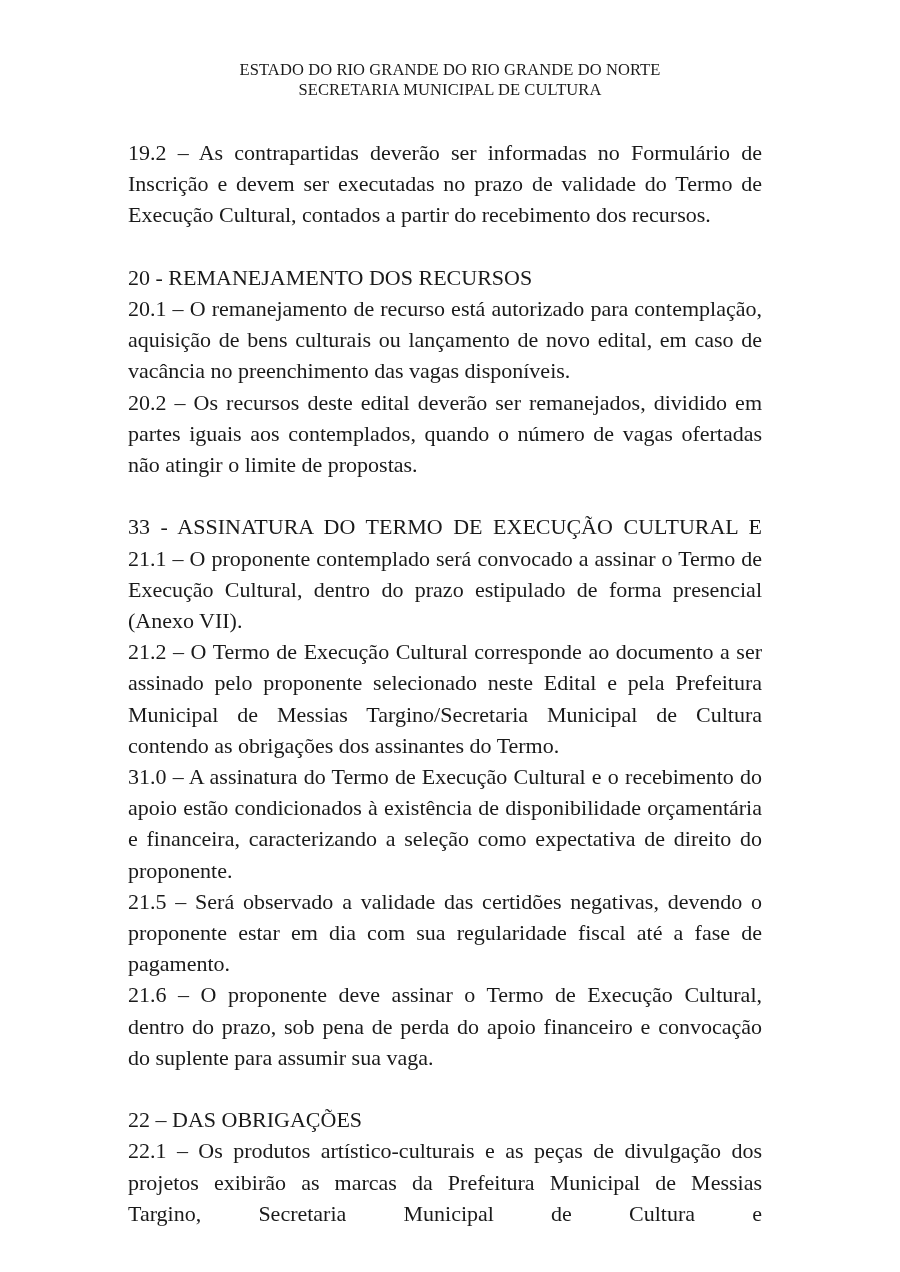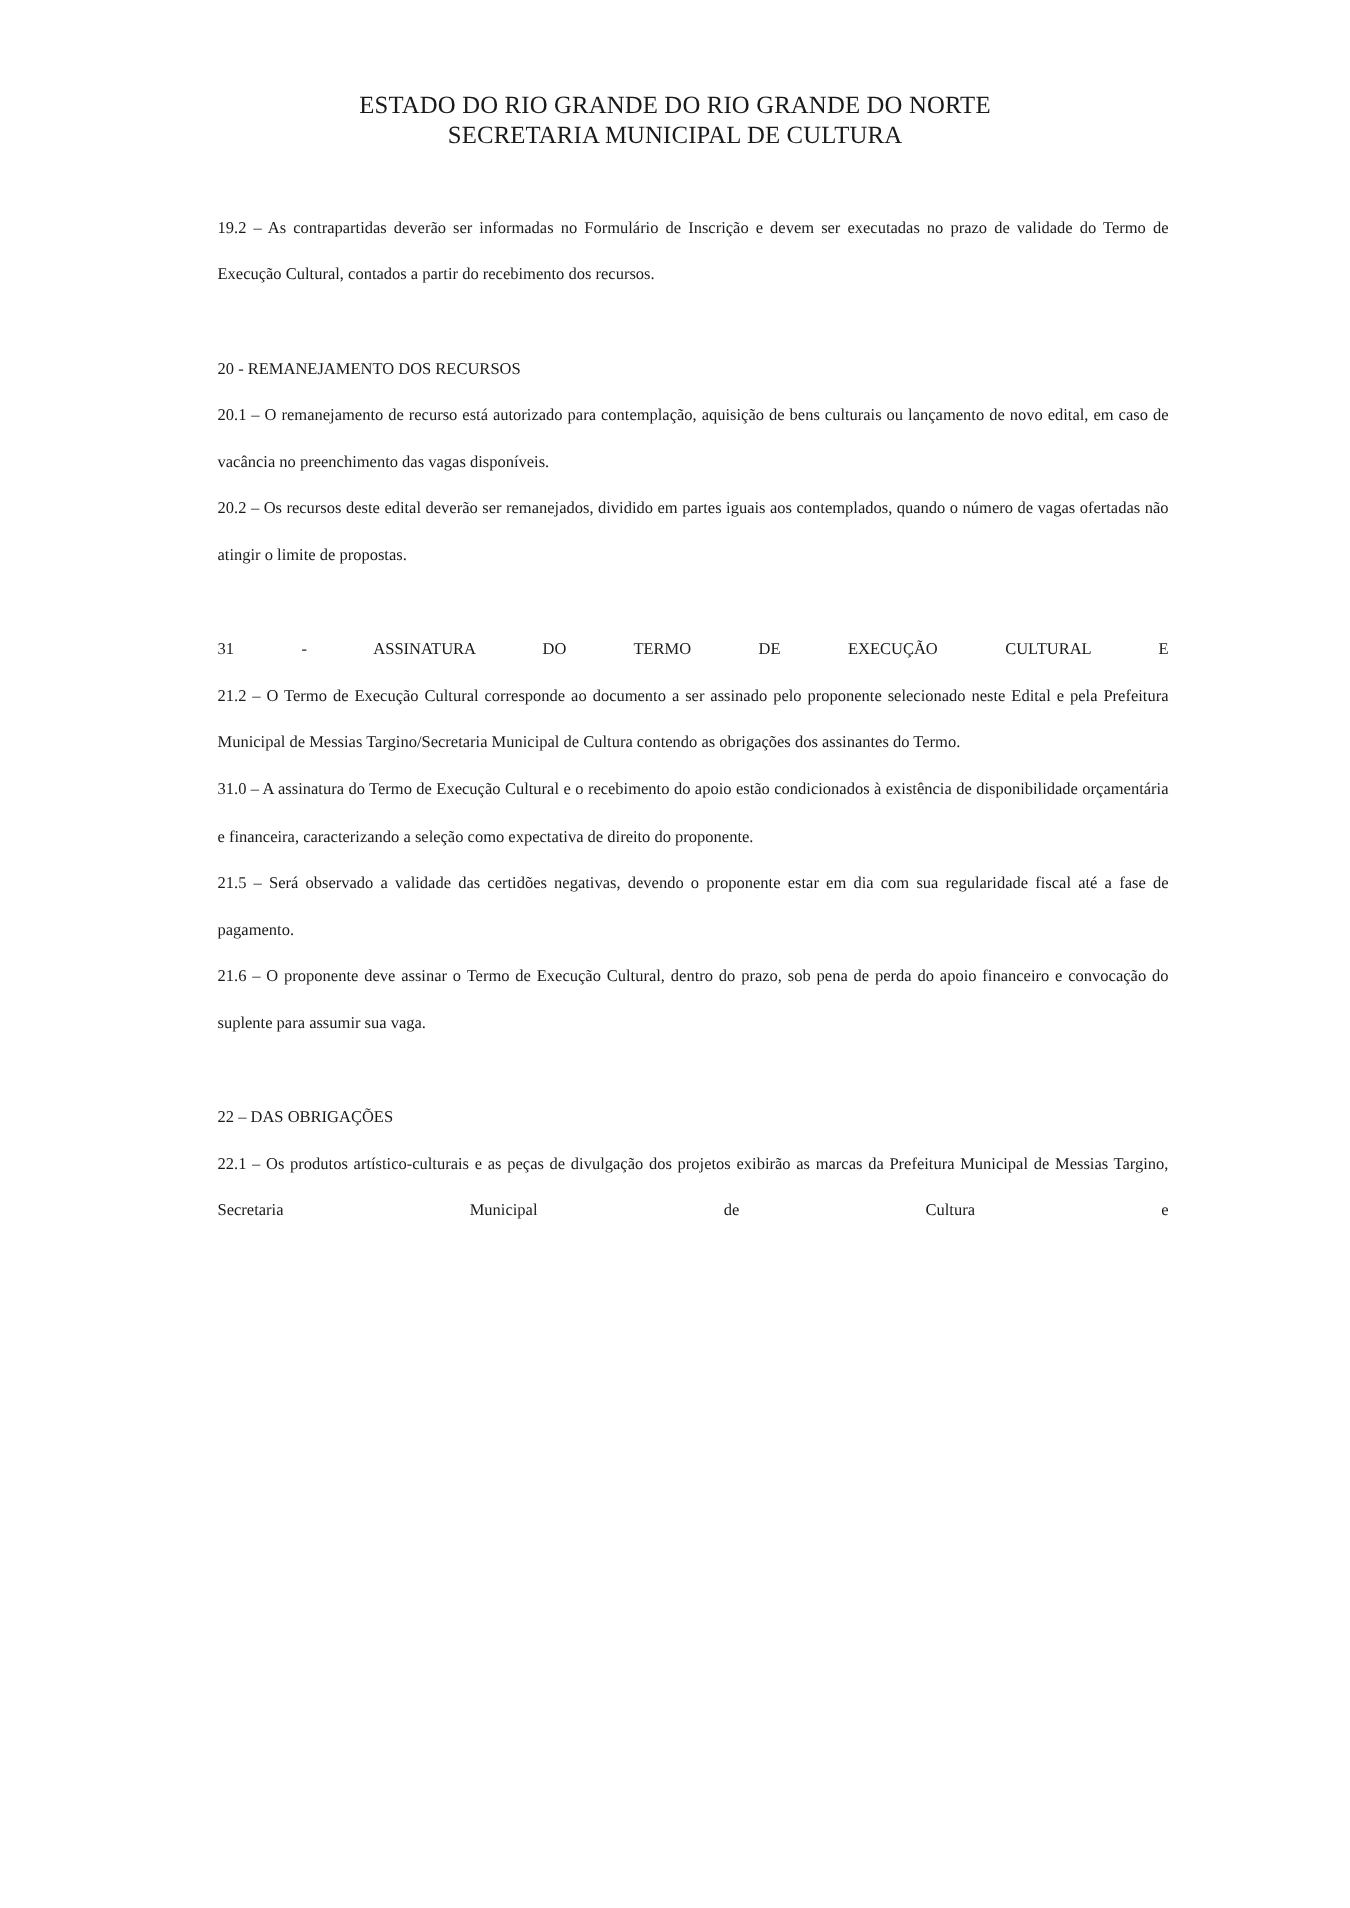--- a/index.html
+++ b/index.html
@@ -32,24 +32,24 @@
       text-align: center;
       font-size: 16.5px;
       line-height: 20px;
       letter-spacing: 0.1px;
     }
     .header div {
       white-space: nowrap;
     }
     .body {
       position: absolute;
-      left: 145px;
+      left: 128px;
       top: 125px;
       width: 634px;
-      font-size: 11px;
+      font-size: 22px;
       line-height: 31.2px;
     }
     .para {
       margin: 0;
       text-align: justify;
       text-align-last: left;
     }
     .section-title {
       margin: 0;
       font-weight: normal;
@@ -79,21 +79,22 @@
     <p class="para">19.2 – As contrapartidas deverão ser informadas no Formulário de Inscrição e devem ser executadas no prazo de validade do Termo de Execução Cultural, contados a partir do recebimento dos recursos.</p>
 
     <div class="gap"></div>
 
     <p class="section-title">20 - REMANEJAMENTO DOS RECURSOS</p>
     <p class="para">20.1 – O remanejamento de recurso está autorizado para contemplação, aquisição de bens culturais ou lançamento de novo edital, em caso de vacância no preenchimento das vagas disponíveis.</p>
     <p class="para">20.2 – Os recursos deste edital deverão ser remanejados, dividido em partes iguais aos contemplados, quando o número de vagas ofertadas não atingir o limite de propostas.</p>
 
     <div class="gap"></div>
 
-    <p class="section-title justify-full">31 - ASSINATURA DO TERMO DE EXECUÇÃO CULTURAL E</p>
+    <p class="section-title justify-full">33 - ASSINATURA DO TERMO DE EXECUÇÃO CULTURAL E</p>
+    <p class="para">21.1 – O proponente contemplado será convocado a assinar o Termo de Execução Cultural, dentro do prazo estipulado de forma presencial (Anexo VII).</p>
     <p class="para">21.2 – O Termo de Execução Cultural corresponde ao documento a ser assinado pelo proponente selecionado neste Edital e pela Prefeitura Municipal de Messias Targino/Secretaria Municipal de Cultura contendo as obrigações dos assinantes do Termo.</p>
     <p class="para">31.0 – A assinatura do Termo de Execução Cultural e o recebimento do apoio estão condicionados à existência de disponibilidade orçamentária e financeira, caracterizando a seleção como expectativa de direito do proponente.</p>
     <p class="para">21.5 – Será observado a validade das certidões negativas, devendo o proponente estar em dia com sua regularidade fiscal até a fase de pagamento.</p>
     <p class="para">21.6 – O proponente deve assinar o Termo de Execução Cultural, dentro do prazo, sob pena de perda do apoio financeiro e convocação do suplente para assumir sua vaga.</p>
 
     <div class="gap"></div>
 
     <p class="section-title">22 – DAS OBRIGAÇÕES</p>
     <p class="para justify-full">22.1 – Os produtos artístico-culturais e as peças de divulgação dos projetos exibirão as marcas da Prefeitura Municipal de Messias Targino, Secretaria Municipal de Cultura e</p>
 

